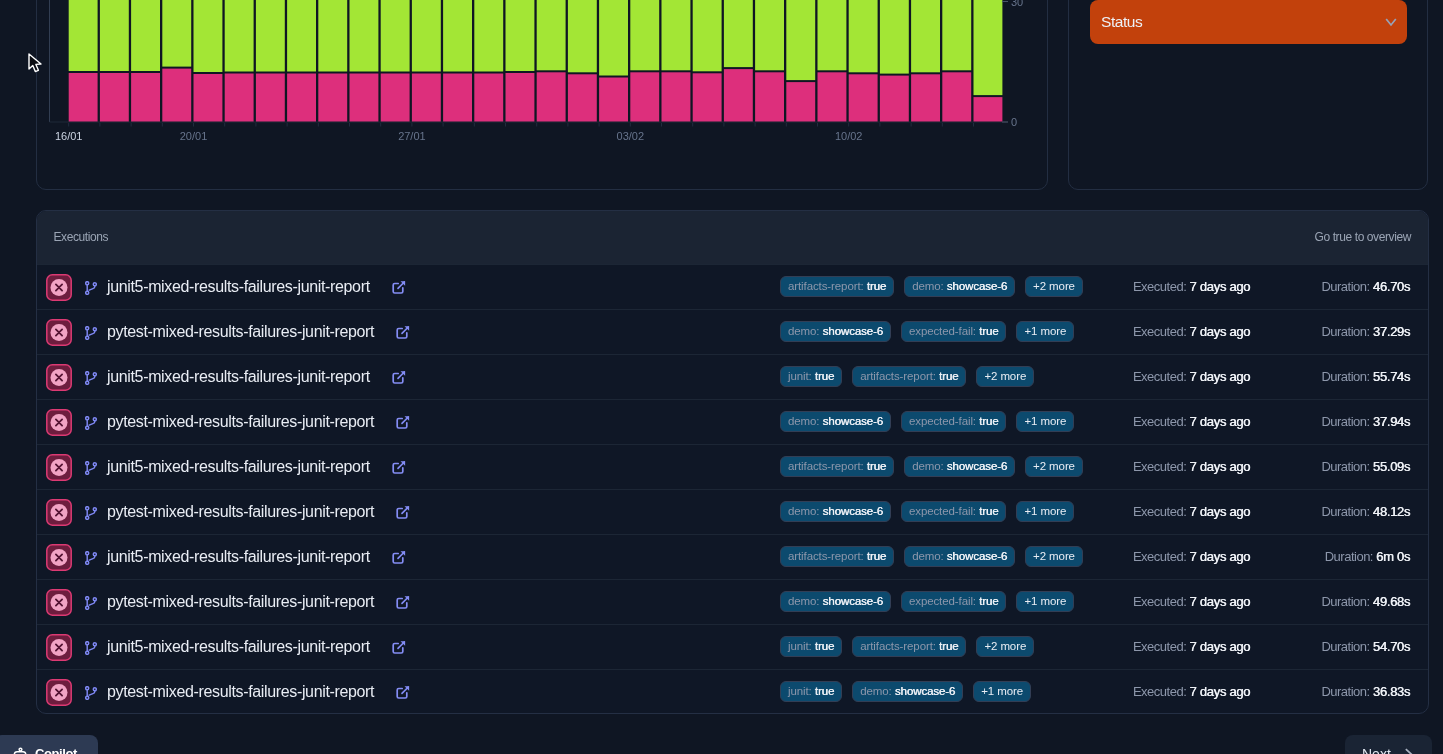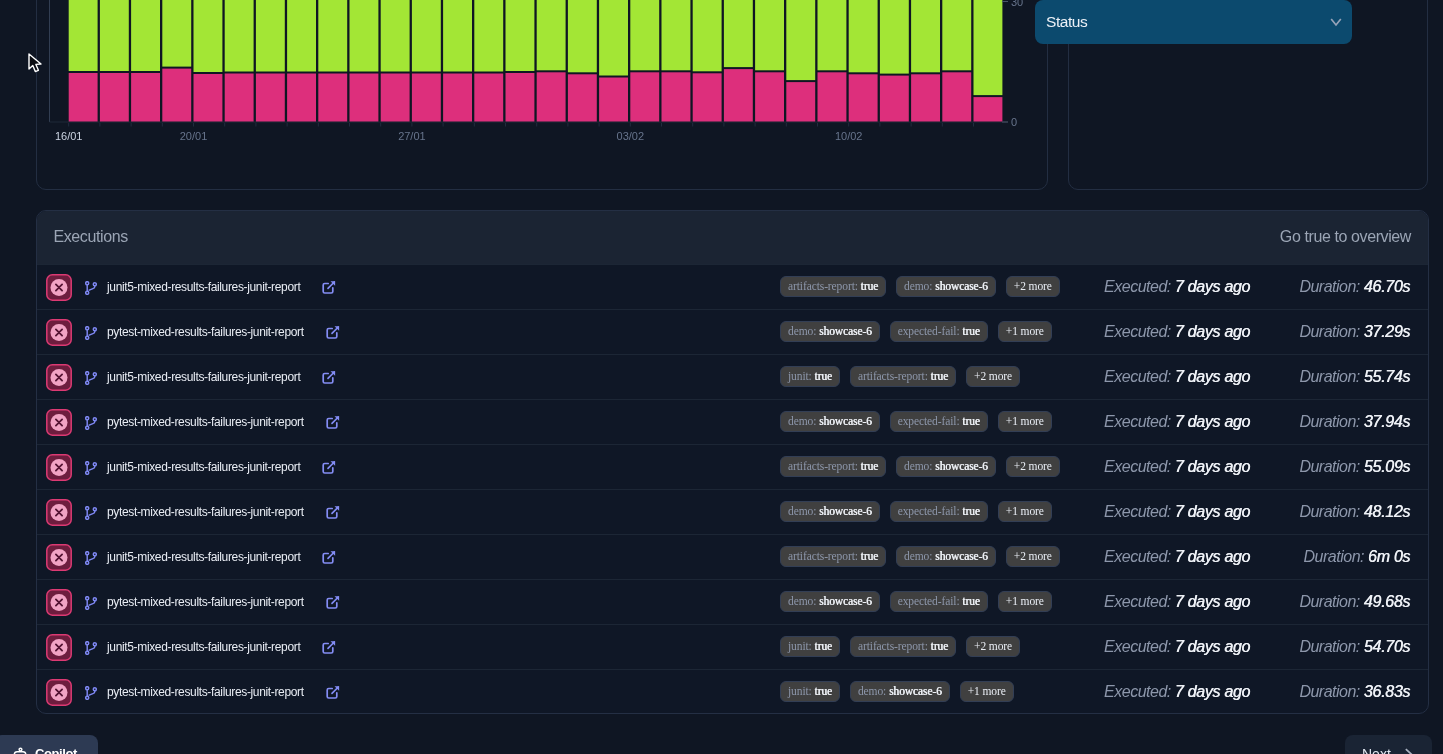--- a/index.html
+++ b/index.html
@@ -1,43 +1,43 @@
 <!DOCTYPE html>
 <html><head><meta charset="utf-8">
 <style>
 * { margin:0; padding:0; box-sizing:border-box; }
 html,body { width:1443px; height:754px; background:#0f1623; overflow:hidden;
   font-family:"Liberation Sans",sans-serif; position:relative; }
 .panel { position:absolute; border:1px solid #232e42; border-radius:10px; top:-60px; height:249.5px; }
 #chartpanel { left:36px; width:1012px; }
 #statuspanel { left:1068px; width:360px; }
 #chartsvg { position:absolute; left:36px; top:0; }
-#dropdown { position:absolute; left:1035px; top:0px; width:317px; height:44px;
-  background:#0c4a6e; border-radius:8px; display:flex; align-items:center;
+#dropdown { position:absolute; left:1090px; top:0px; width:317px; height:44px;
+  background:#c2410c; border-radius:8px; display:flex; align-items:center;
   padding:0 8px 0 11px; justify-content:space-between; }
 #dropdown .lbl { color:#edf1f7; font-size:15.5px; letter-spacing:-0.45px; font-weight:500; }
 #table { position:absolute; left:36px; top:209.5px; width:1393px; height:504.5px;
   border:1px solid #242f44; border-radius:10px; background:#0f1726; overflow:hidden; }
 #thead { height:53px; background:#1b2433; display:flex; align-items:center;
   justify-content:space-between; padding:0 17px 0 16.5px; color:#9ba5b5;
-  font-size:16px; letter-spacing:-0.4px; }
+  font-size:12px; letter-spacing:-0.4px; }
 .row { height:45px; position:relative; border-top:1px solid #1c2635; }
 .row:first-of-type { border-top:none; }
 .lg { position:absolute; left:9px; top:0.5px; height:44px; display:flex; align-items:center; }
 .badge { display:block; }
 .bricon { margin-left:13px; margin-top:1.5px; }
-.title { margin-left:10px; color:#e9edf4; font-size:12px; letter-spacing:-0.35px; }
+.title { margin-left:10px; color:#e9edf4; font-size:16px; letter-spacing:-0.35px; }
 .exticon { margin-left:22px; }
 .tags { position:absolute; left:743px; top:0; height:44px; display:flex; align-items:center; gap:10px; }
 .pill { border:1px solid #323e55; border-radius:6px; padding:0 7px; height:21.5px; line-height:19.5px;
-  font-size:11.5px; letter-spacing:-0.1px; background:#404040; white-space:nowrap;font-family:Liberation Serif, serif; }
+  font-size:11.5px; letter-spacing:-0.1px; background:#0c4a6e; white-space:nowrap; }
 .pill .k { color:#8d97ab; }
 .pill .v { color:#eef1f6; font-weight:400; text-shadow:0.4px 0 0 #eef1f6; }
 .pill .w { color:#e9edf4; }
-.exec, .dur { position:absolute; top:0; line-height:44px; font-size:16px; letter-spacing:-0.5px;font-style:italic; }
+.exec, .dur { position:absolute; top:0; line-height:44px; font-size:13px; letter-spacing:-0.5px; }
 .exec { right:178px; }
 .dur { right:18px; }
 .exec .k, .dur .k { color:#8d97ab; }
 .exec .v, .dur .v { color:#eef1f6; font-weight:400; text-shadow:0.45px 0 0 #eef1f6; letter-spacing:-0.3px; }
 #copilot { position:absolute; left:-6px; top:735px; width:104px; height:40px;
   background:#2d3a53; border-radius:8px; }
 #copilot .txt { position:absolute; left:41px; top:10.5px; color:#fff;
   font-size:13px; font-weight:700; letter-spacing:-0.4px; line-height:normal; }
 #copilot { }
 #next { position:absolute; left:1345px; top:735px; width:87px; height:40px;

